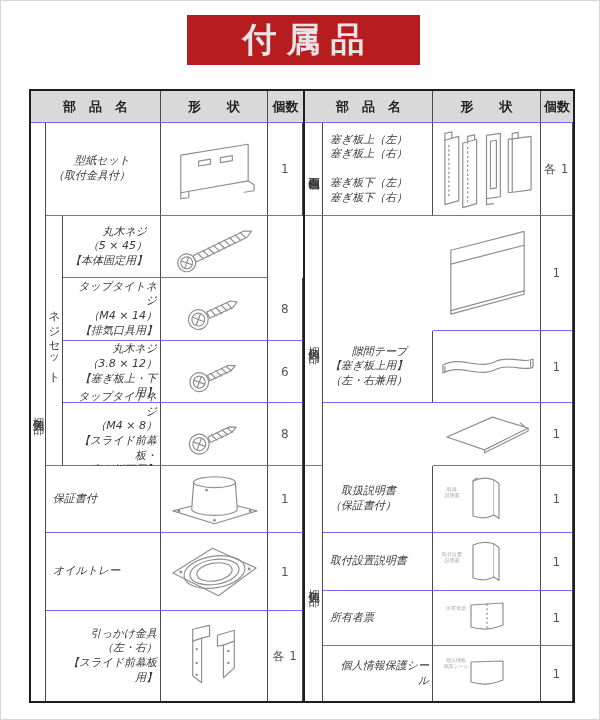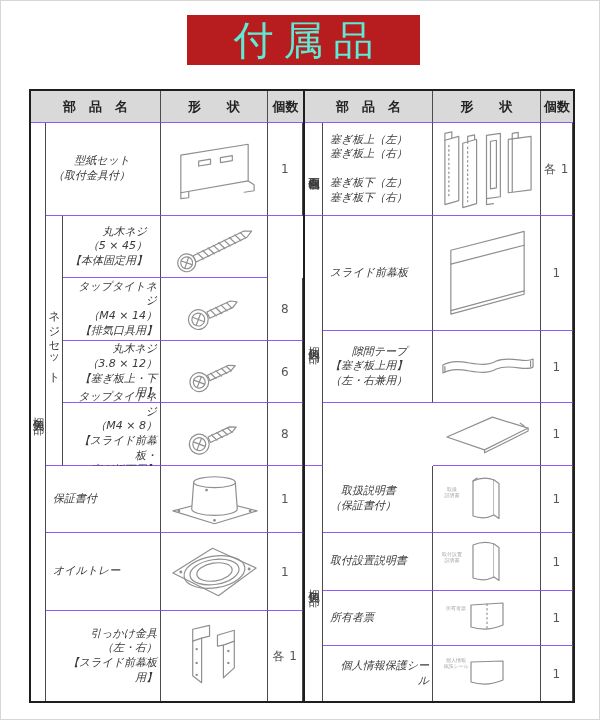--- a/index.html
+++ b/index.html
@@ -5,21 +5,21 @@
   * { margin:0; padding:0; box-sizing:border-box; }
   html,body { width:600px; height:720px; }
   body { font-family:"DejaVu Sans","Liberation Sans",sans-serif; background:#fff; color:#333; }
   .page { position:relative; width:600px; height:720px; background:#fff; overflow:hidden;
           border:1px solid #d6d6d6; }
 
   
   .banner { position:absolute; left:186px; top:14px; width:233px; height:50px;
             display:flex; align-items:center; justify-content:center; }
   .banner-inner { width:100%; height:100%; display:flex; align-items:center; justify-content:center; }
-  .banner-text { color:#5eead4; font-size:40px; font-weight:normal; letter-spacing:10px; padding-left:10px; }
+  .banner-text { color:#e5e5e5; font-size:34px; font-weight:bold; letter-spacing:10px; padding-left:10px; }
 
   
   .tbl { position:absolute; top:88px; display:grid; border:2px solid #1e1e1e; background:#fff; }
   .tbl-left  { left:28px;  grid-template-columns:15px 17px 98px 107px 35px;
                grid-template-rows:32px 93px 62px 63px 62px 63px 67px 78px 90px; }
   .tbl-right { left:302px; grid-template-columns:18px 110px 108px 32px;
                grid-template-rows:32px 93px 115px 72px 63px 67px 58px 55px 55px; }
 
   .c { border-right:1px solid #4b4b4b; border-bottom:1px solid #8b5cf6;
        display:flex; align-items:center; justify-content:center; background:#fff; position:relative; }
@@ -222,21 +222,20 @@
         <polyline class="ln" points="78,14 78,8 84,7 84,13"></polyline>
         <line class="ln" x1="78" y1="14" x2="78" y2="67"></line>
       </svg>
     </div>
     <div class="c qty" style="grid-column:4;grid-row:2">各 1</div>
 
     <div class="c" style="grid-column:1;grid-row:3/6">
       <span class="vlabel">梱包内部</span>
     </div>
 
-    <div class="c name" style="grid-column:2;grid-row:3">スライド前幕板</div>
     <div class="c shape" style="grid-column:3;grid-row:3">
       <svg width="104" height="110" viewBox="0 0 104 110">
         <polygon class="ln fw" points="16,32 90,13 90,73 16,93"></polygon>
         <line class="ln" x1="16" y1="46" x2="90" y2="27"></line>
         <polyline class="ln" points="16,93 16,96.5 90,76.5 90,73"></polyline>
       </svg>
     </div>
     <div class="c qty" style="grid-column:4;grid-row:3">1</div>
 
     <div class="c name" style="grid-column:2;grid-row:4">隙間テープ

